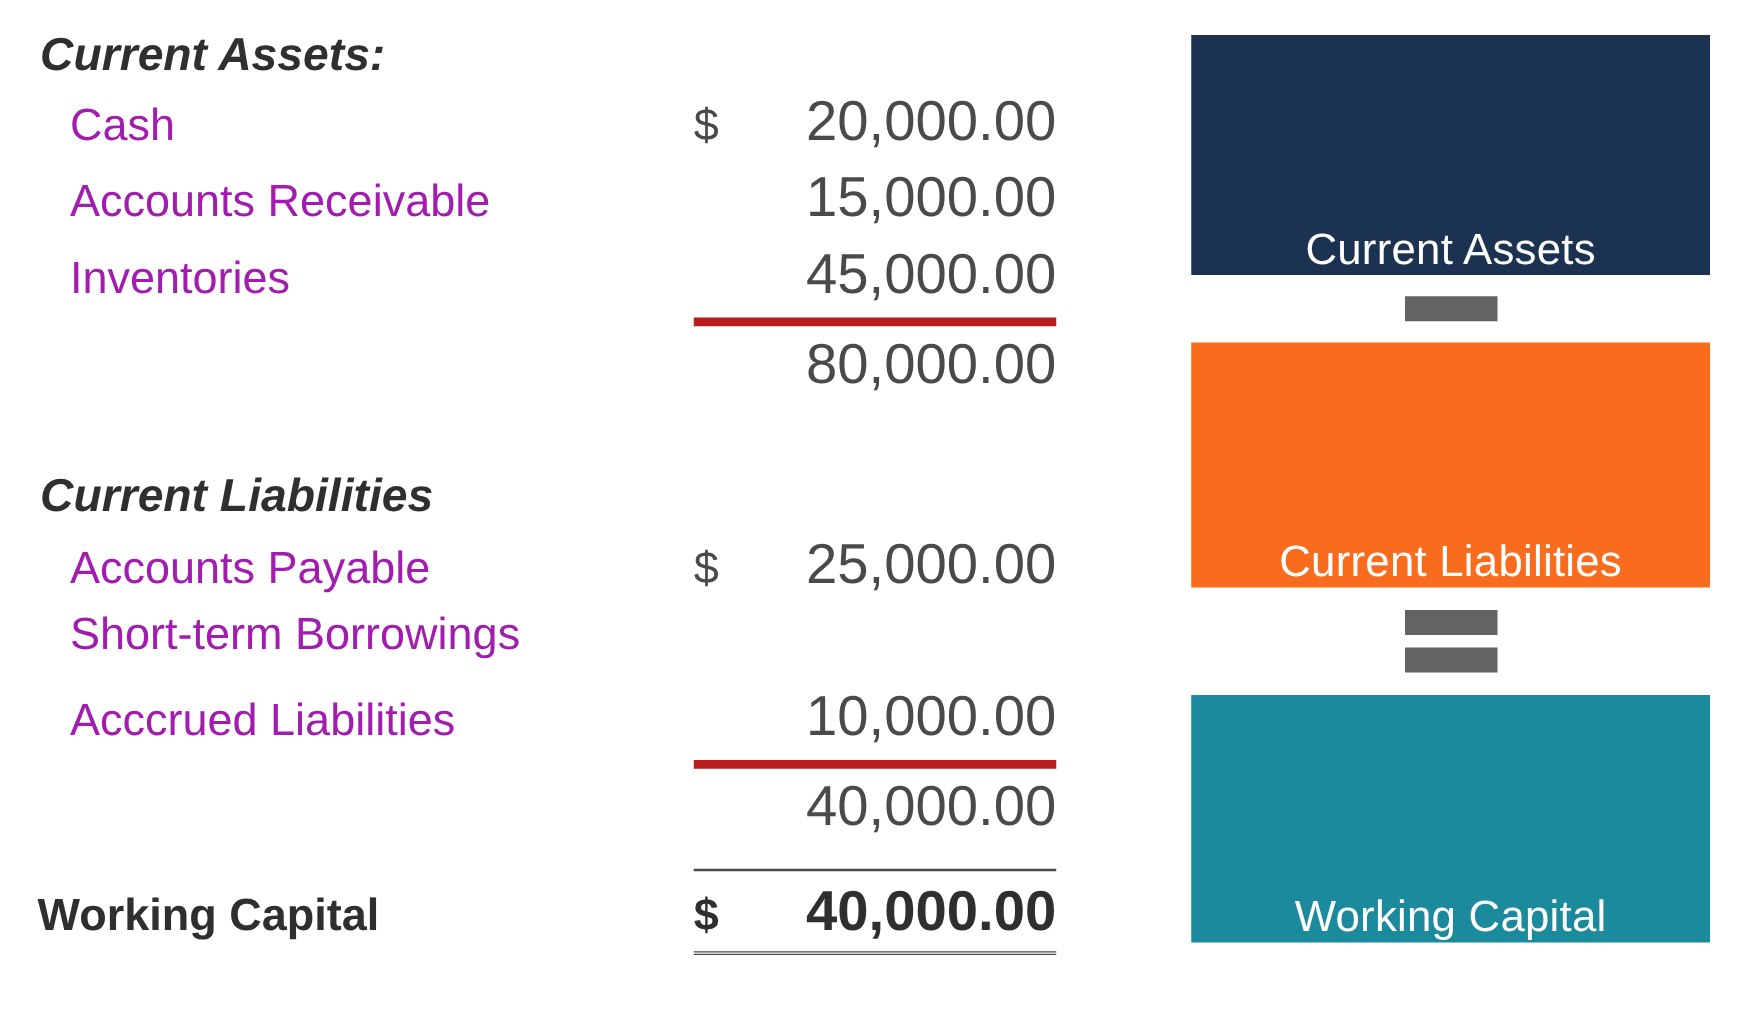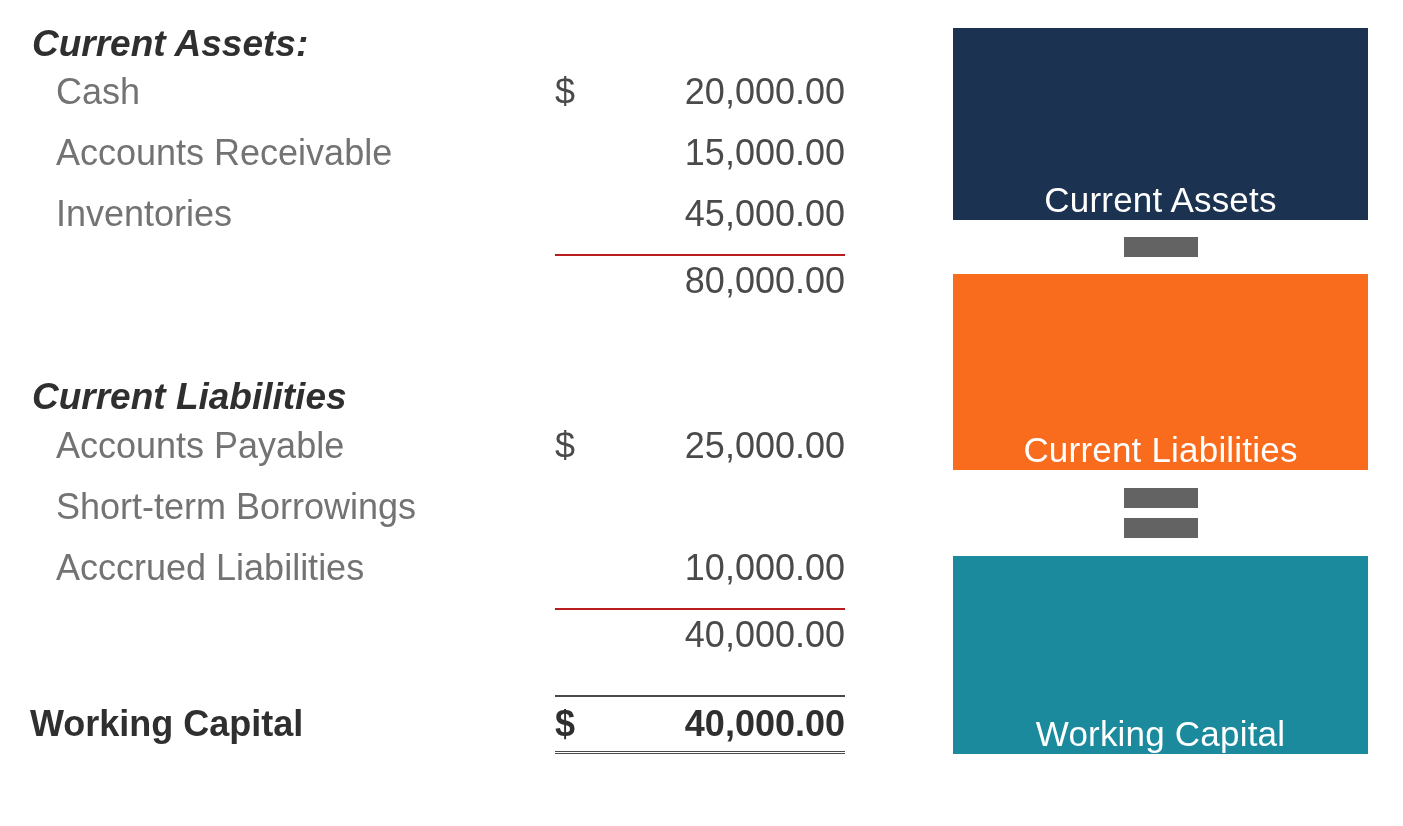--- a/index.html
+++ b/index.html
@@ -40,56 +40,56 @@
     padding-left: 2px;
   }
 
   .line-row {
     display: flex;
     align-items: baseline;
     height: 61px;
   }
   .line-label {
     font-size: 36px;
-    color: #737373;
+    color: #a21caf;
     padding-left: 26px;
     flex: 1 1 auto;
     white-space: nowrap;
   }
   .amt-group {
     display: flex;
     align-items: baseline;
     width: 290px;
     flex: 0 0 290px;
   }
   .currency {
     font-size: 36px;
     color: #4a4a4a;
     width: 56px;
     text-align: left;
   }
   .amount {
-    font-size: 36px;
+    font-size: 45px;
     color: #4a4a4a;
     flex: 1 1 auto;
     text-align: right;
     white-space: nowrap;
   }
 
   
   .subtotal-row {
     display: flex;
     align-items: baseline;
     height: 61px;
   }
   .subtotal-spacer { flex: 1 1 auto; }
   .subtotal-group {
     width: 290px;
     flex: 0 0 290px;
-    border-top: 2px solid #b91c1c;
+    border-top: 7px solid #b91c1c;
     padding-top: 4px;
     display: flex;
     align-items: center;
   }
   .subtotal-group .currency { visibility: hidden; }
 
   .gap-block { height: 58px; }
 
   
   .total-row {

